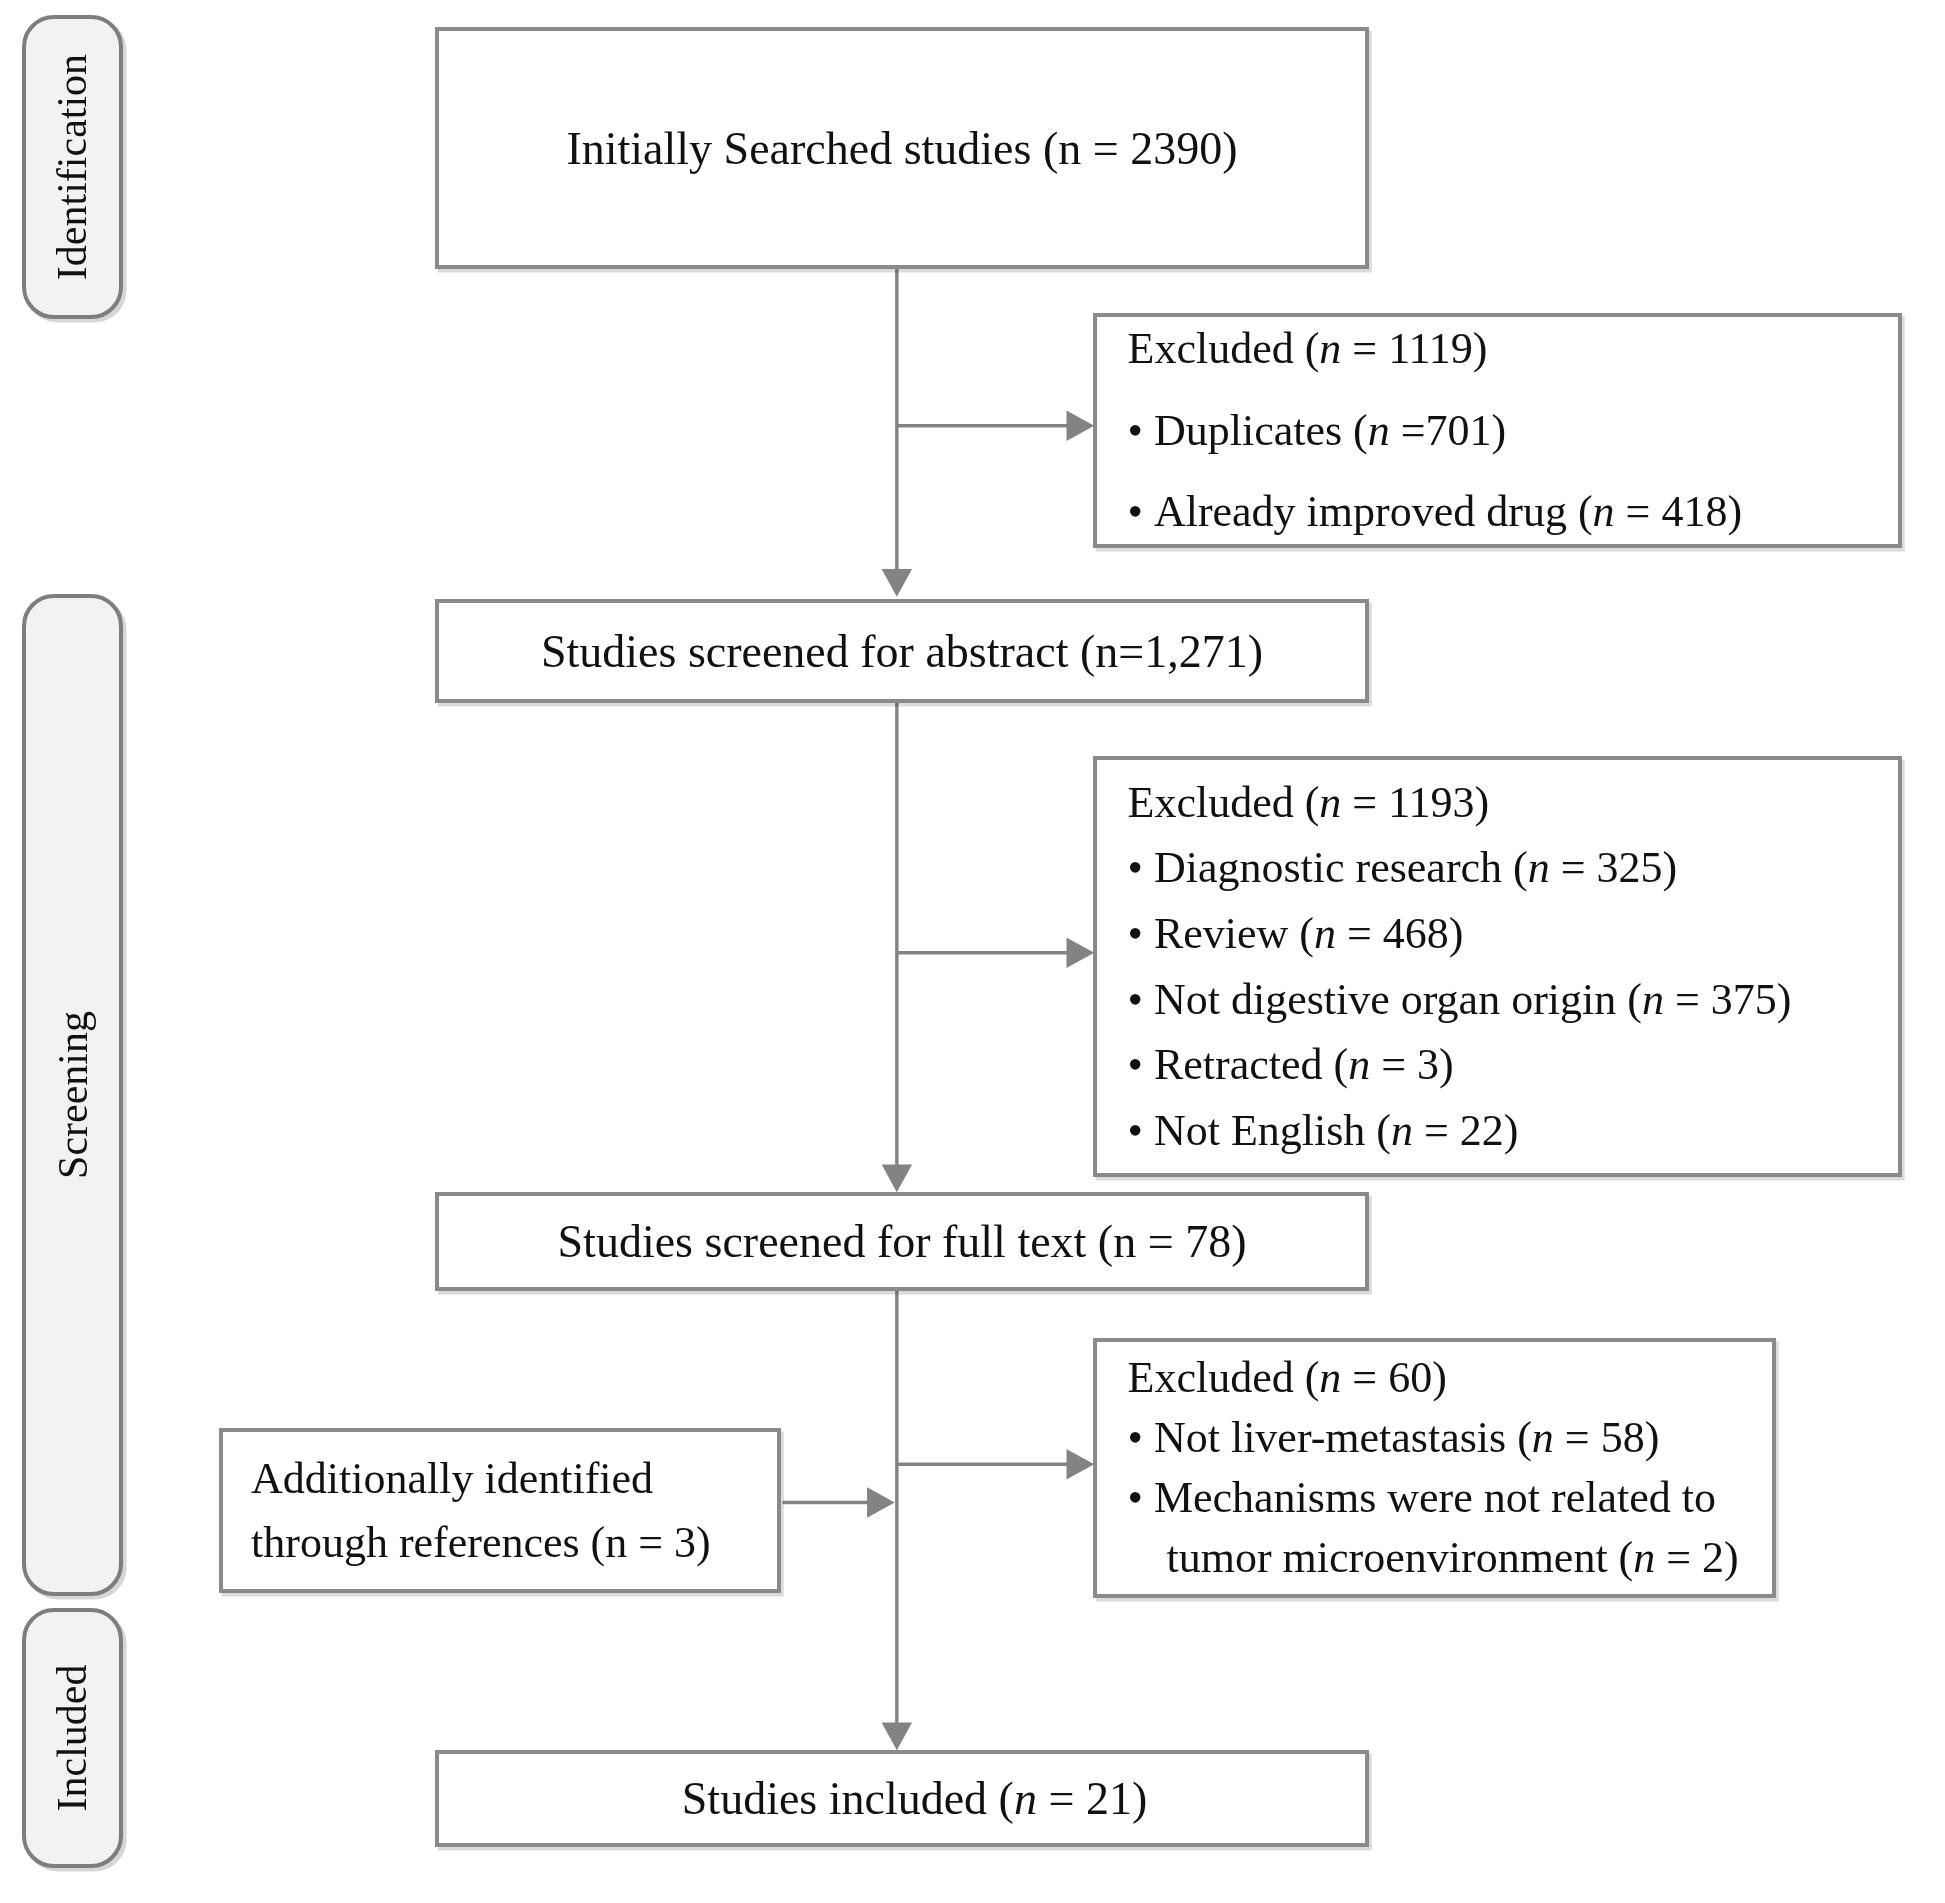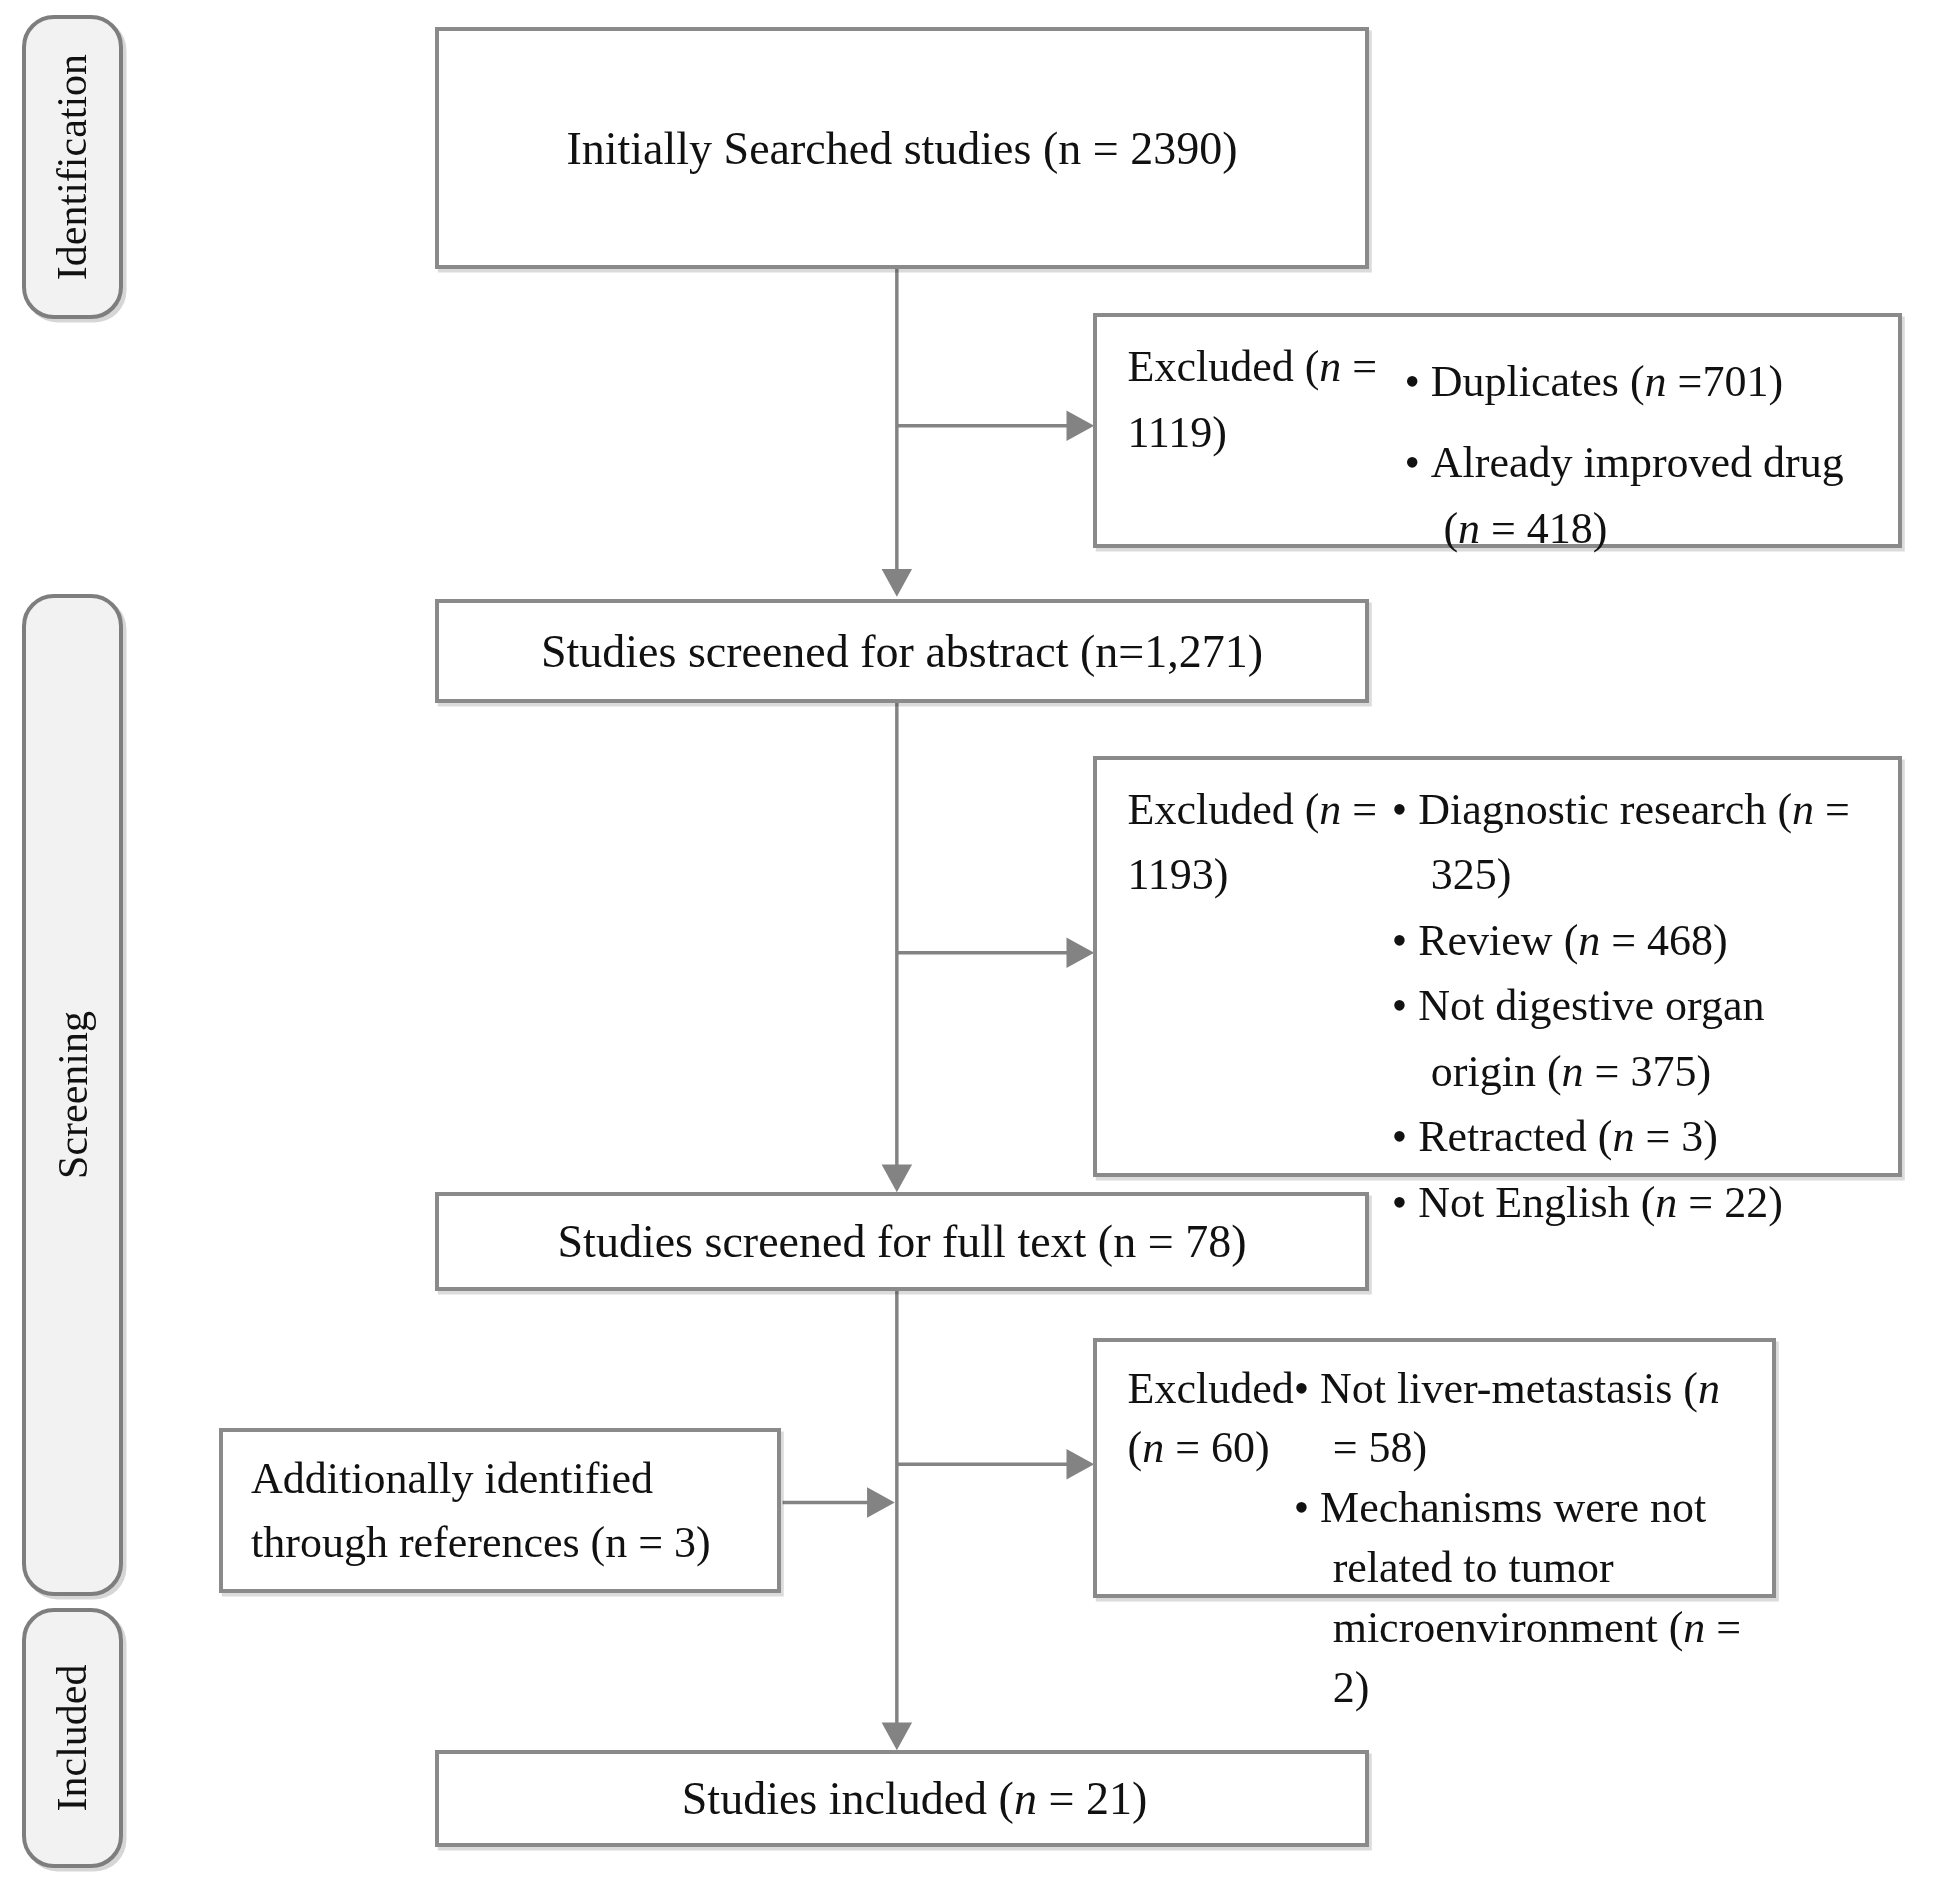--- a/index.html
+++ b/index.html
@@ -67,21 +67,21 @@
     text-align: center;
     font-size: 46px;
   }
   #box-initial-search { gap: 36px; }
   #box-initial-search .sources { font-size: 44px; line-height: 1.38; }
 
   .excl {
     font-size: 44px;
     padding: 16.6px 21px 16.6px 30.5px;
     display: flex;
-    flex-direction: row;
+    flex-direction: column;
     justify-content: center;
   }
   .excl ul { list-style: none; }
   .excl li {
     padding-left: 39px;
     text-indent: -39px;
   }
   .excl li::before { content: "\2022\00a0"; }
 
   #box-excluded-identification { line-height: 1.5; }

